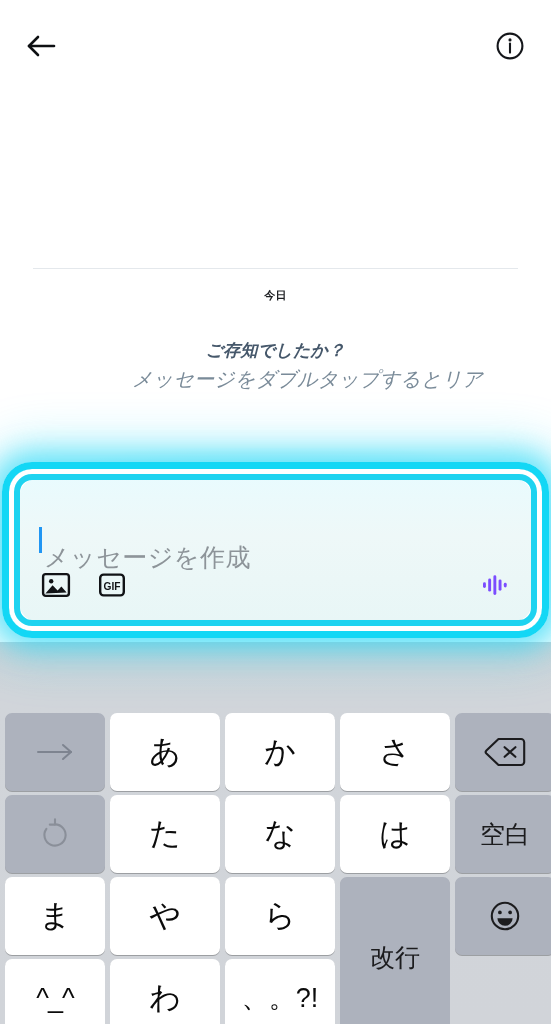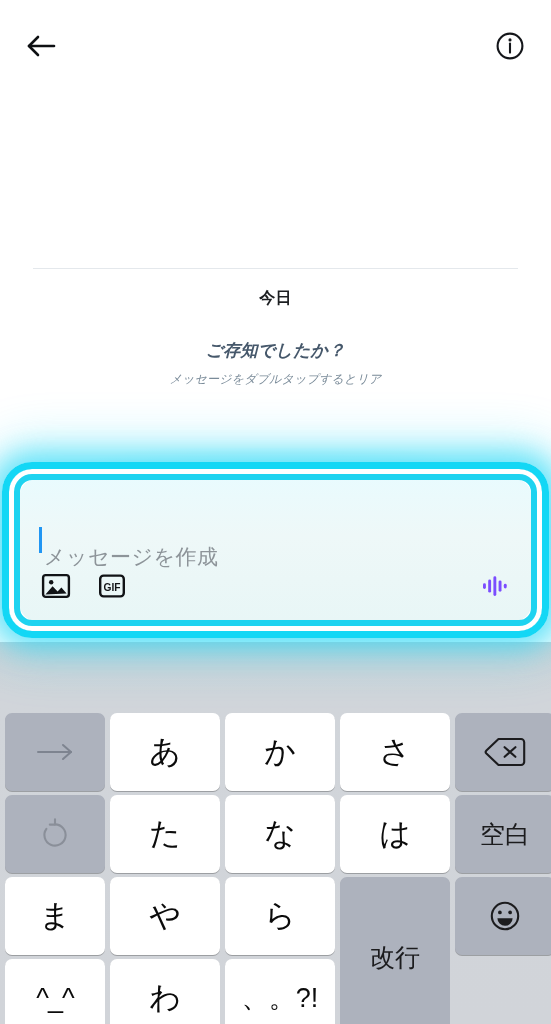--- a/index.html
+++ b/index.html
@@ -63,21 +63,21 @@
     height: 1px;
     background: #e4e8ec;
   }
 
   .day-label {
     position: absolute;
     top: 196px;
     left: 0;
     width: 551px;
     text-align: center;
-    font-size: 16px;
+    font-size: 11px;
     font-weight: bold;
     color: #1c1e21;
     letter-spacing: 0.3px;
   }
 
   
   .tip-block {
     position: absolute;
     top: 246px;
     left: 0;
@@ -100,25 +100,26 @@
     z-index: 1;
     font-size: 17px;
     font-weight: bold;
     color: #46586b;
     line-height: 26px;
     letter-spacing: 0.2px;
   }
   .tip-body {
     position: relative;
     z-index: 1;
-    font-size: 12px;
+    font-size: 20px;
     color: #7a8b99;
     line-height: 30px;
     letter-spacing: 0.2px;
     padding: 0 44px;
+    text-align: right;
   }
   .tip-body span {
     background: #ffffff;
     padding: 0 2px;
   }
 
   
   .composer-highlight {
     position: absolute;
     top: 462px;
@@ -170,42 +171,41 @@
     height: 32px;
   }
   .caret {
     width: 3px;
     height: 26px;
     background: #2196f3;
     margin-right: 2px;
     flex: 0 0 auto;
   }
   .placeholder {
-    font-size: 21px;
+    font-size: 25px;
     color: #8d9499;
     letter-spacing: 0.5px;
     line-height: 26px;
     margin-top: 33px;
   }
 
   .composer-actions {
     position: absolute;
     bottom: 18px;
     left: 20px;
     right: 20px;
     display: flex;
     align-items: center;
     gap: 22px;
     height: 34px;
   }
   .action-icon {
     width: 34px;
     height: 34px;
     display: flex;
-    align-items: center;
     justify-content: center;
     cursor: pointer;
     background: transparent;
     border: none;
   }
   .action-spacer { flex: 1 1 auto; }
 
   
   .keyboard {
     position: absolute;

